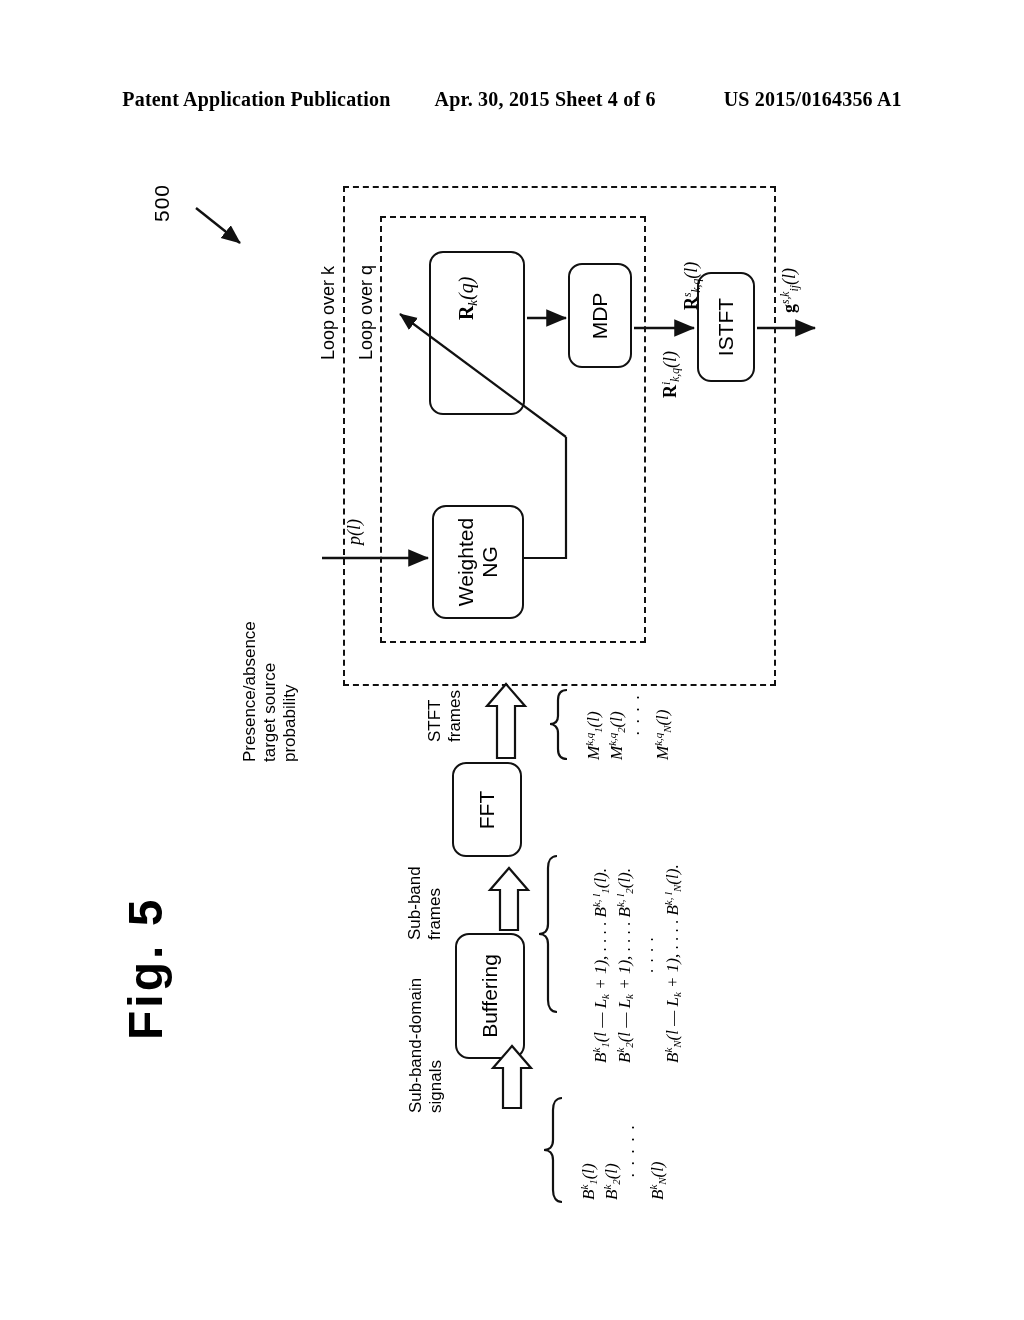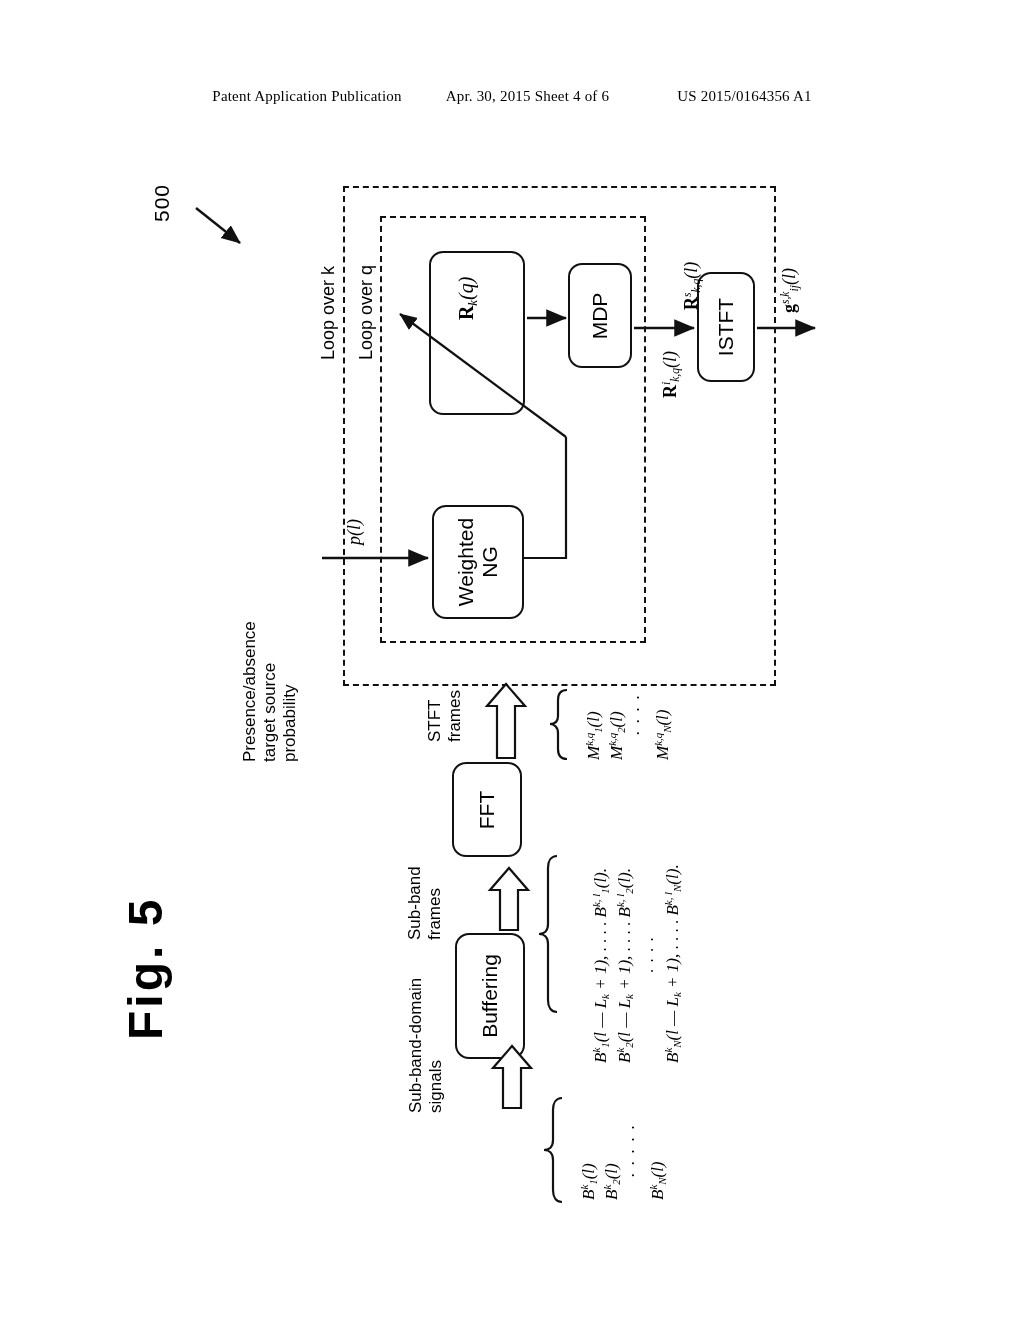--- a/index.html
+++ b/index.html
@@ -19,22 +19,22 @@
   
   .page-header {
     position: absolute;
     top: 88px;
     left: 0;
     width: 1024px;
     display: flex;
     justify-content: center;
     align-items: flex-start;
     font-family: "Liberation Serif", serif;
-    font-weight: normal;
-    font-size: 15px;
+    font-weight: bold;
+    font-size: 20px;
     letter-spacing: 0.2px;
     white-space: nowrap;
   }
   .page-header .hdr-left { margin-right: 44px; }
   .page-header .hdr-mid  { margin-right: 68px; }
 
   
   .fig-label {
     position: absolute;
     left: 118px;

